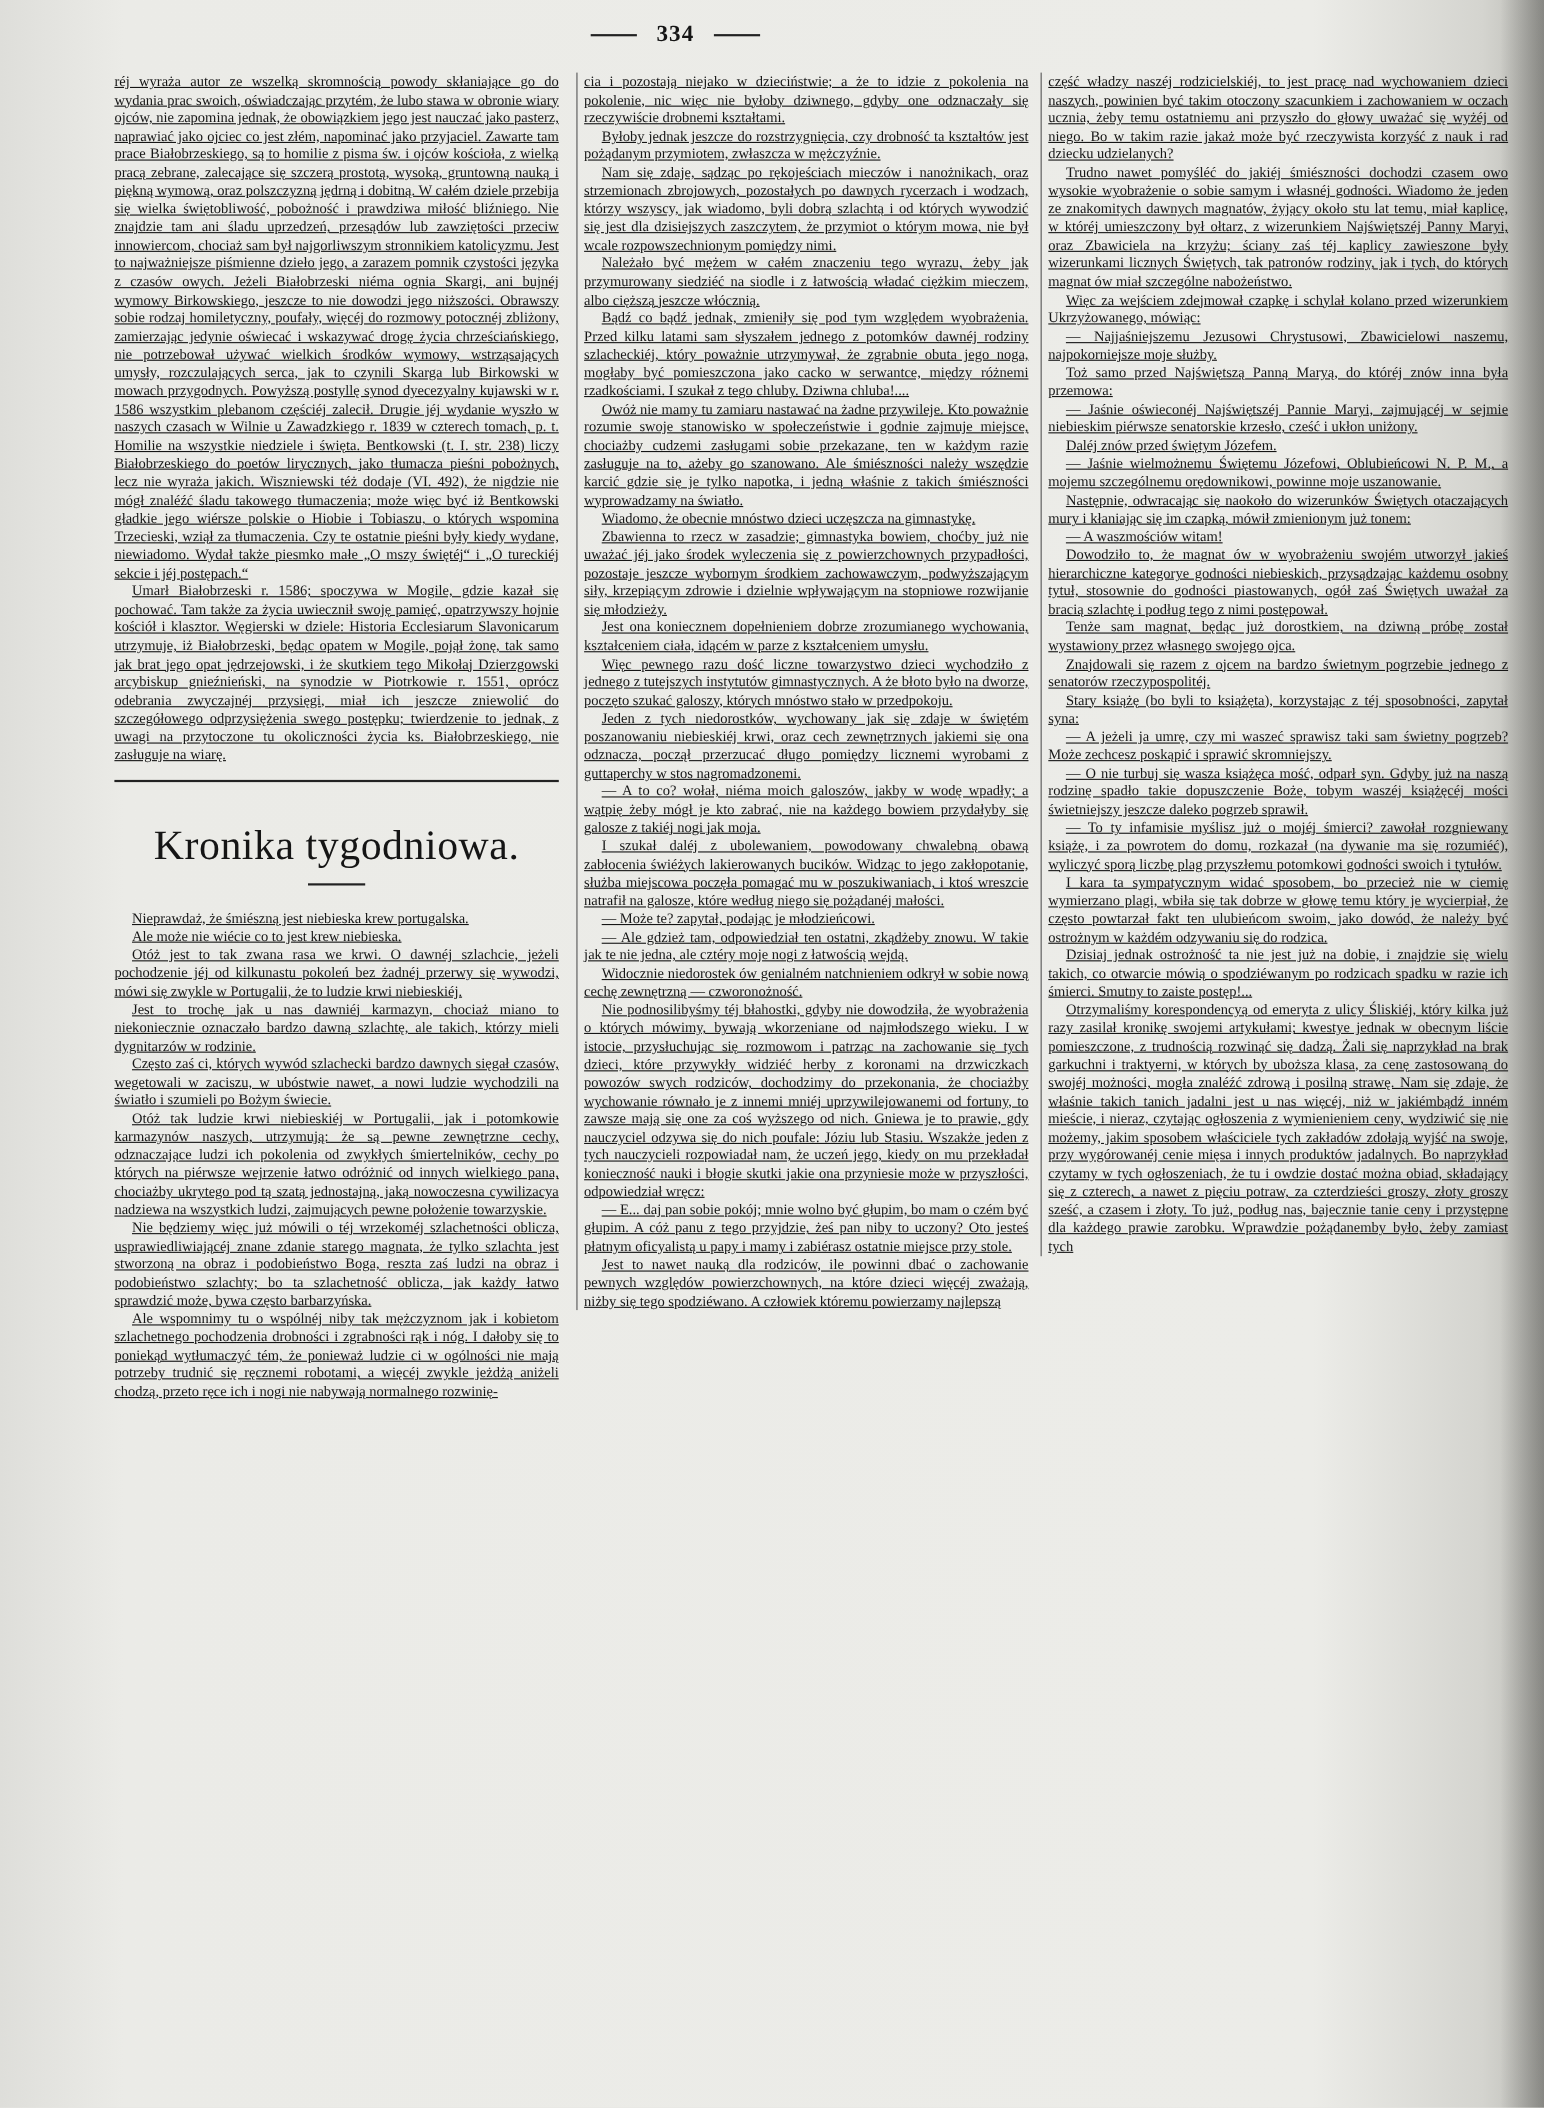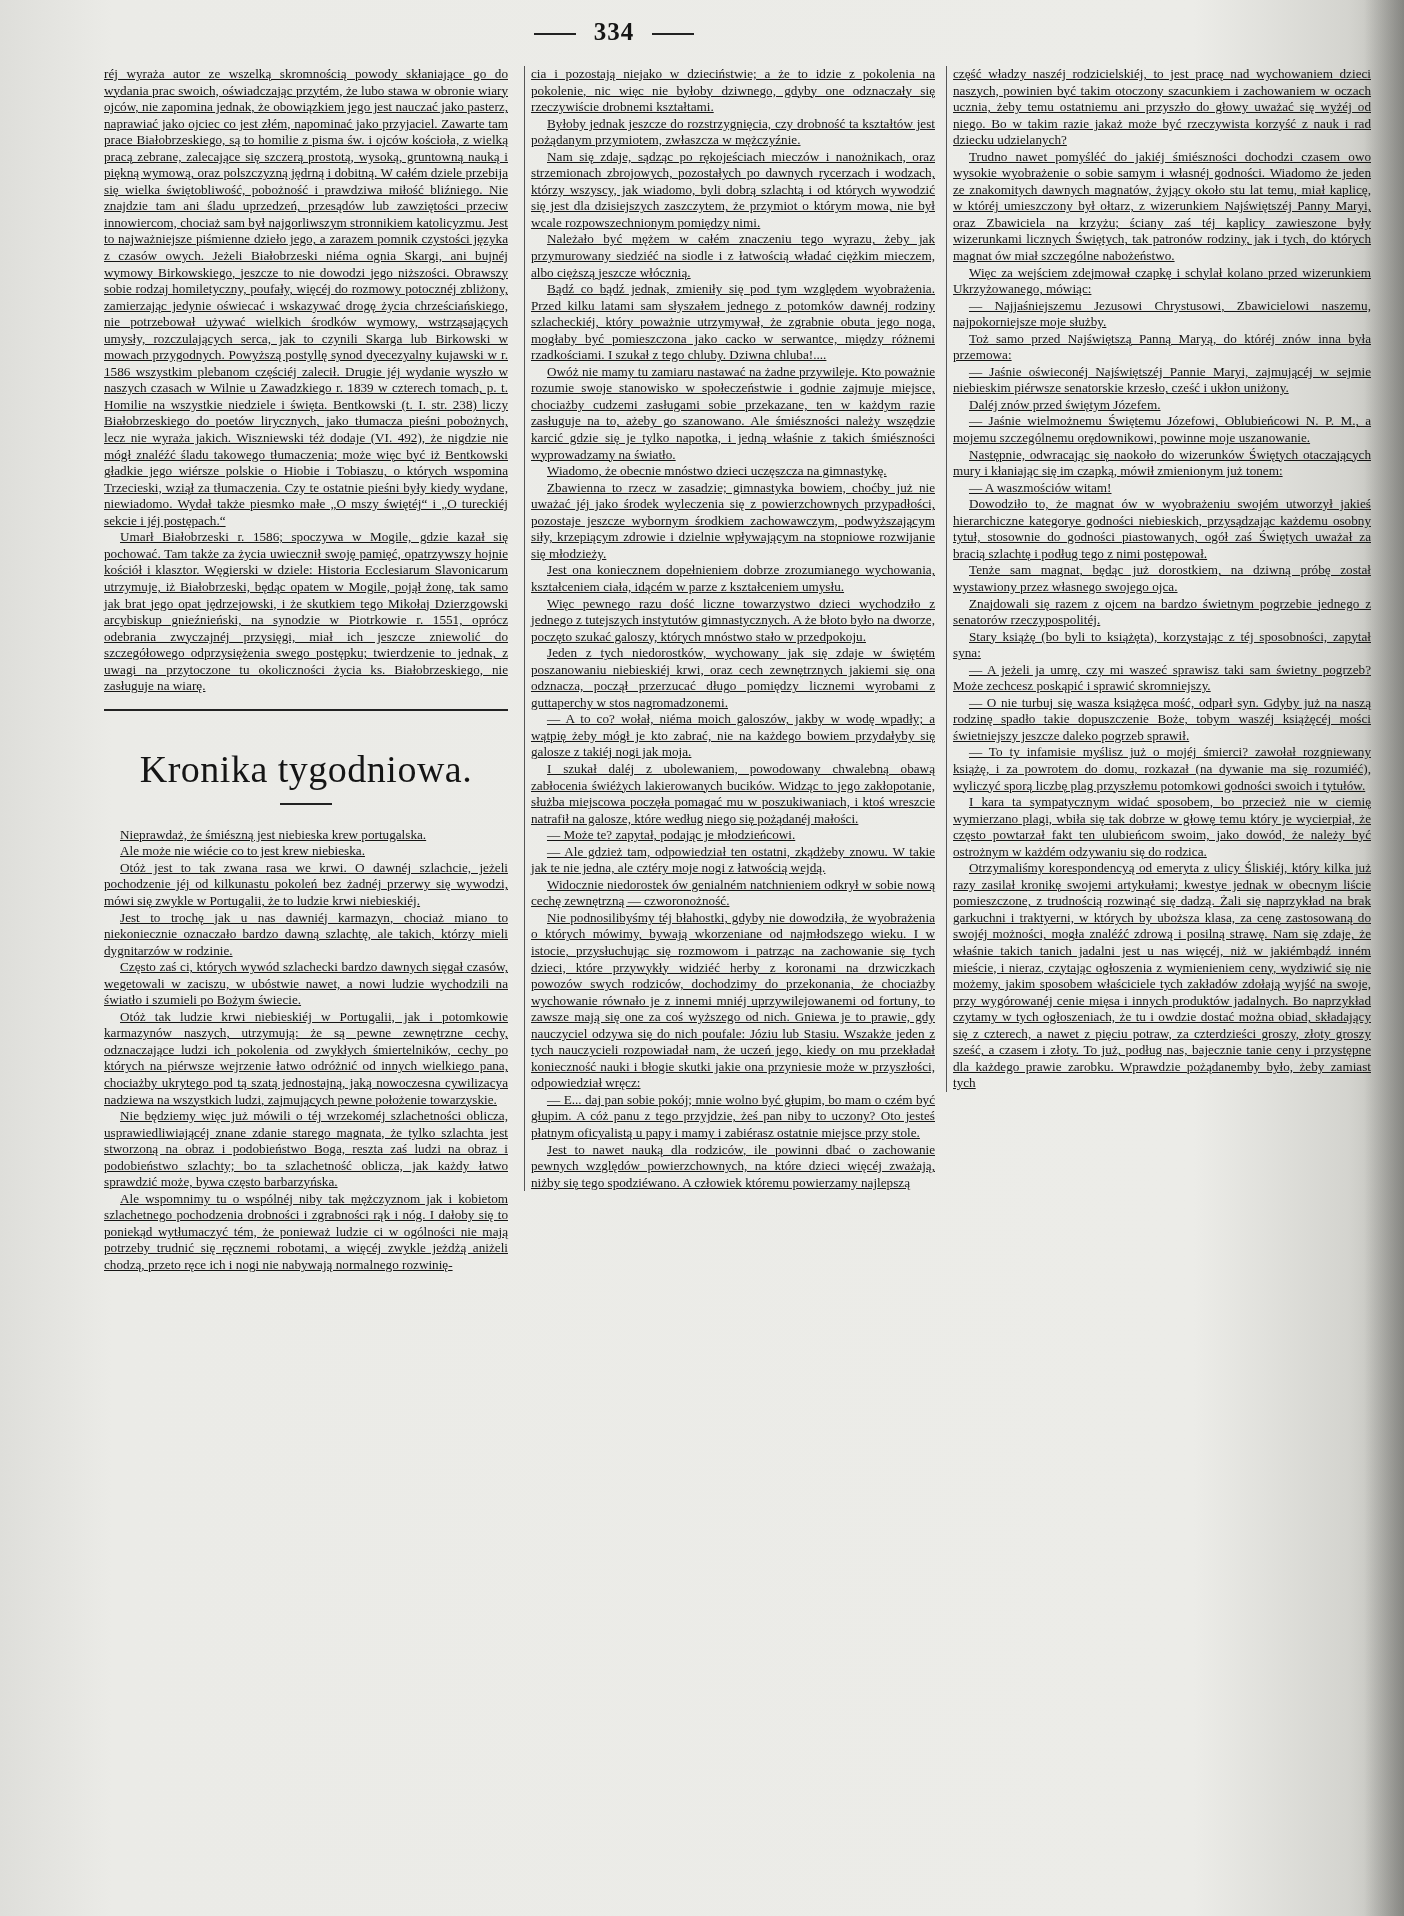--- a/index.html
+++ b/index.html
@@ -2,21 +2,21 @@
 <html><head>
 <meta charset="utf-8">
 <style>
   html,body{margin:0;padding:0;}
   body{width:1404px;height:1916px;background:#e6e6e2;overflow:hidden;position:relative;
     font-family:"Liberation Serif","DejaVu Serif",serif;color:#151515;}
   .page{position:absolute;left:0;top:0;width:1404px;height:1916px;
     background:linear-gradient(90deg,#dedeDa 0%,#ebebe7 8%,#ecece8 85%,#d4d4cf 96%,#b8b8b2 100%);}
   .edge{position:absolute;right:0;top:0;width:40px;height:1916px;
     background:linear-gradient(90deg,rgba(0,0,0,0),rgba(40,40,40,.35));}
-  .pagenum{position:absolute;top:18px;left:0;width:1228px;text-align:center;font-size:25px;font-weight:bold;letter-spacing:1px;}
+  .pagenum{position:absolute;top:18px;left:0;width:1228px;text-align:center;font-size:21px;font-weight:bold;letter-spacing:1px;}
   .pagenum .dash{display:inline-block;width:42px;height:2px;background:#222;vertical-align:middle;margin:0 18px;}
   .col{position:absolute;top:66px;font-size:13.2px;line-height:16.55px;text-align:justify;hyphens:manual;}
   .c1{left:104px;width:404px;}
   .c2{left:524px;width:404px;border-left:1px solid #555;padding-left:6px;}
   .c3{left:946px;width:418px;border-left:1px solid #555;padding-left:6px;}
   .col p{margin:0;text-indent:16px;text-decoration:underline;}
   .col p.noind{text-indent:0;}
   .rule{height:2px;background:#222;margin:14px 0 0 0;}
   .sect-title{text-align:center;font-size:38px;line-height:40px;margin:38px 0 0 0;letter-spacing:0.5px;}
   .short-rule{width:52px;height:2px;background:#222;margin:14px auto 22px auto;}
@@ -88,16 +88,17 @@
         <p>Następnie, odwracając się naokoło do wizerunków Świętych otaczających mury i kłaniając się im czapką, mówił zmienionym już tonem:</p>
         <p>— A waszmościów witam!</p>
         <p>Dowodziło to, że magnat ów w wyobrażeniu swojém utworzył jakieś hierarchiczne kategorye godności niebieskich, przysądzając każdemu osobny tytuł, stosownie do godności piastowanych, ogół zaś Świętych uważał za bracią szlachtę i podług tego z nimi postępował.</p>
         <p>Tenże sam magnat, będąc już dorostkiem, na dziwną próbę został wystawiony przez własnego swojego ojca.</p>
         <p>Znajdowali się razem z ojcem na bardzo świetnym pogrzebie jednego z senatorów rzeczypospolitéj.</p>
         <p>Stary książę (bo byli to książęta), korzystając z téj sposobności, zapytał syna:</p>
         <p>— A jeżeli ja umrę, czy mi waszeć sprawisz taki sam świetny pogrzeb? Może zechcesz poskąpić i sprawić skromniejszy.</p>
         <p>— O nie turbuj się wasza książęca mość, odparł syn. Gdyby już na naszą rodzinę spadło takie dopuszczenie Boże, tobym waszéj książęcéj mości świetniejszy jeszcze daleko pogrzeb sprawił.</p>
         <p>— To ty infamisie myślisz już o mojéj śmierci? zawołał rozgniewany książę, i za powrotem do domu, rozkazał (na dywanie ma się rozumiéć), wyliczyć sporą liczbę plag przyszłemu potomkowi godności swoich i tytułów.</p>
         <p>I kara ta sympatycznym widać sposobem, bo przecież nie w ciemię wymierzano plagi, wbiła się tak dobrze w głowę temu który je wycierpiał, że często powtarzał fakt ten ulubieńcom swoim, jako dowód, że należy być ostrożnym w każdém odzywaniu się do rodzica.</p>
+        <p>Dzisiaj jednak ostrożność ta nie jest już na dobie, i znajdzie się wielu takich, co otwarcie mówią o spodziéwanym po rodzicach spadku w razie ich śmierci. Smutny to zaiste postęp!...</p>
         <p>Otrzymaliśmy korespondencyą od emeryta z ulicy Śliskiéj, który kilka już razy zasilał kronikę swojemi artykułami; kwestye jednak w obecnym liście pomieszczone, z trudnością rozwinąć się dadzą. Żali się naprzykład na brak garkuchni i traktyerni, w których by uboższa klasa, za cenę zastosowaną do swojéj możności, mogła znaléźć zdrową i posilną strawę. Nam się zdaje, że właśnie takich tanich jadalni jest u nas więcéj, niż w jakiémbądź inném mieście, i nieraz, czytając ogłoszenia z wymienieniem ceny, wydziwić się nie możemy, jakim sposobem właściciele tych zakładów zdołają wyjść na swoje, przy wygórowanéj cenie mięsa i innych produktów jadalnych. Bo naprzykład czytamy w tych ogłoszeniach, że tu i owdzie dostać można obiad, składający się z czterech, a nawet z pięciu potraw, za czterdzieści groszy, złoty groszy sześć, a czasem i złoty. To już, podług nas, bajecznie tanie ceny i przystępne dla każdego prawie zarobku. Wprawdzie pożądanemby było, żeby zamiast tych</p>
       </div>
   </div>
 </div>
 
 </body></html>

